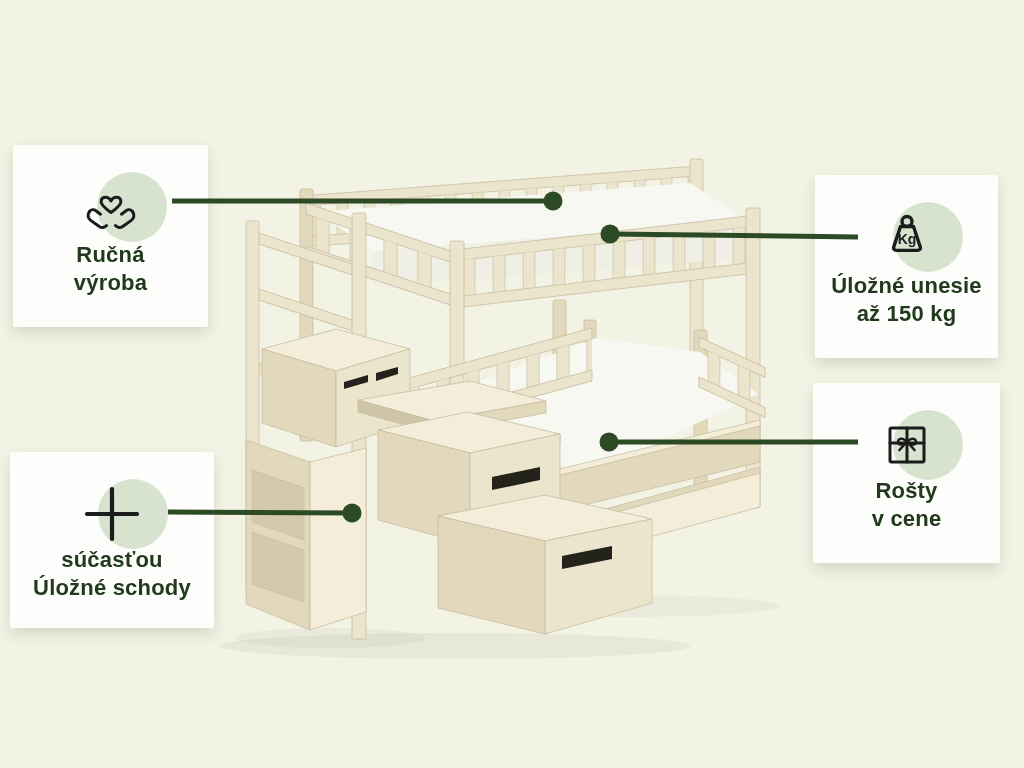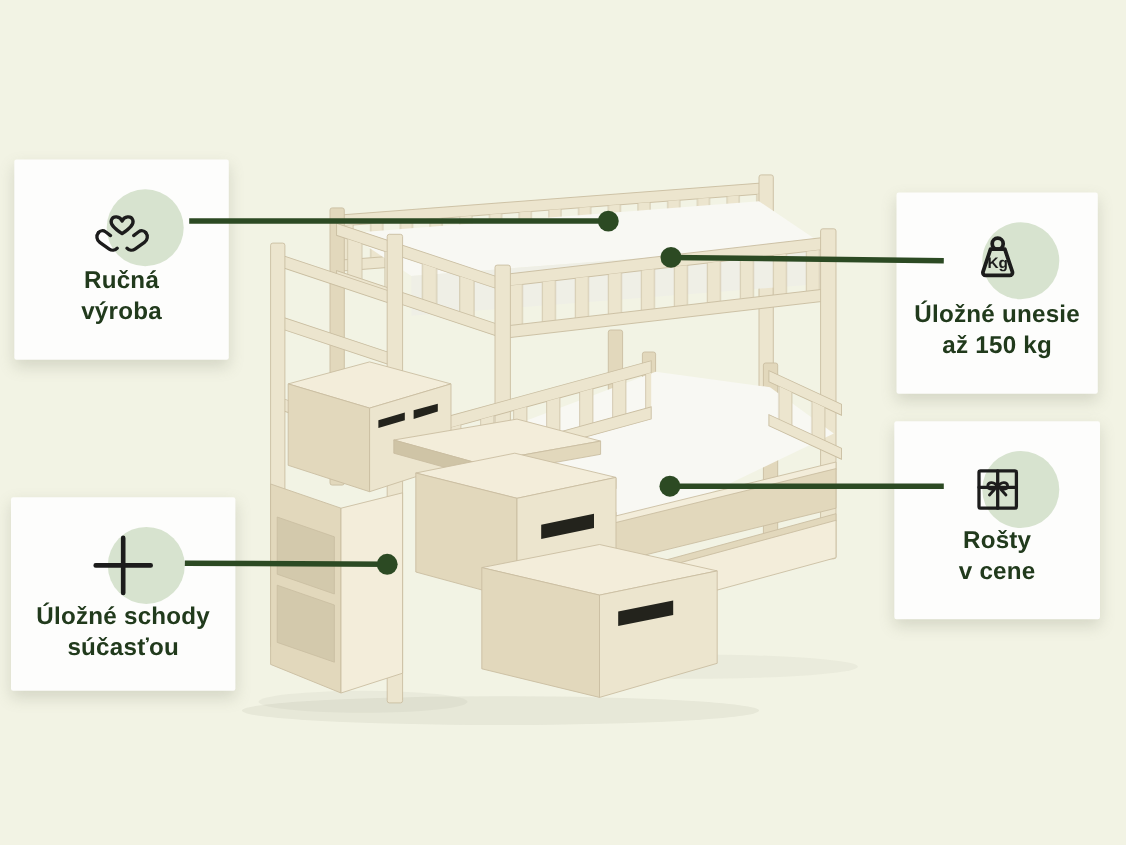--- a/index.html
+++ b/index.html
@@ -211,22 +211,22 @@
   </div>
 
   <div class="card card2">
     <div class="icon-wrap">
       <div class="icon-circle"></div>
       <svg width="64" height="64" viewBox="0 0 64 64">
         <path class="ic" stroke-width="4.2" d="M32 7v50M7 32h50"></path>
       </svg>
     </div>
     <div class="card-text">
+      <span class="l">súčasťou</span>
       <span class="l">Úložné schody</span>
-      <span class="l">súčasťou</span>
     </div>
   </div>
 
   <div class="card card3">
     <div class="icon-wrap">
       <div class="icon-circle"></div>
       <svg width="64" height="64" viewBox="0 0 64 64">
         <circle class="ic" stroke-width="3.4" cx="32" cy="16.5" r="5"></circle>
         <path class="ic" stroke-width="3.4" d="M25.5 21.5h13l6.8 20.5a2.6 2.6 0 0 1-2.5 3.4H21.2a2.6 2.6 0 0 1-2.5-3.4z"></path>
         <text x="32" y="39" text-anchor="middle" font-size="14" font-weight="bold" fill="var(--icon-ink)">Kg</text>

